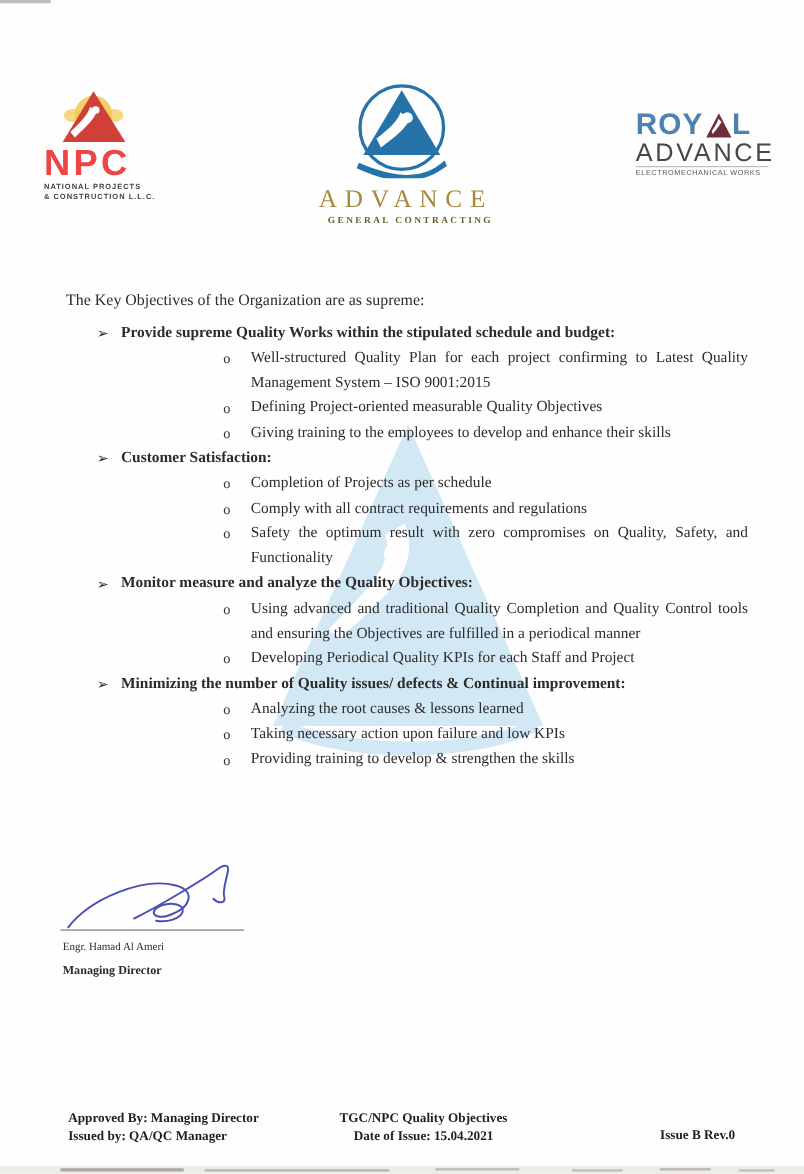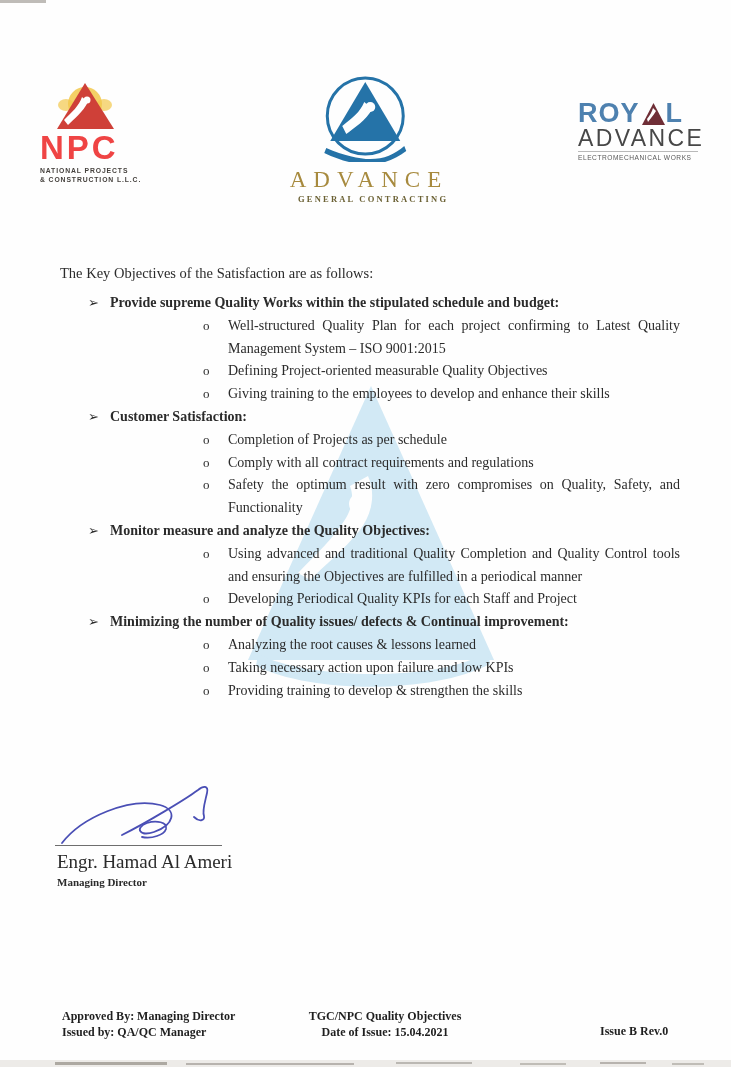--- a/index.html
+++ b/index.html
@@ -71,21 +71,21 @@
   .section-heading{display:flex;font-weight:bold;}
   .arrow-bullet{width:22px;flex:0 0 22px;font-weight:normal;font-size:13px;}
   .sub-item{display:flex;margin-left:115px;}
   .circle-bullet{width:25px;flex:0 0 25px;font-size:13px;}
   .sub-text{width:452px;text-align:justify;}
 
   
   .sig-block{position:absolute;left:52px;top:783px;z-index:1;}
   .sig-ink{position:absolute;left:2px;top:0;}
   .sig-line{position:absolute;left:3px;top:62px;width:167px;border-top:1.6px solid #6e6e6e;}
-  .sig-name{position:absolute;left:5px;top:68px;width:260px;font-size:19px;line-height:21px;}
+  .sig-name{position:absolute;left:5px;top:68px;width:260px;font-size:10px;line-height:21px;}
   .sig-role{position:absolute;left:5px;top:89px;width:260px;font-size:11px;font-weight:bold;line-height:21px;}
 
   
   .footer{position:absolute;left:0;top:1007px;width:731px;z-index:1;
     font-size:12px;font-weight:bold;line-height:15.5px;color:#1f1f1f;}
   .footer-left{position:absolute;left:62px;top:2px;}
   .footer-center{position:absolute;left:247px;top:2px;width:276px;text-align:center;}
   .footer-right{position:absolute;left:600px;top:17px;}
 </style>
 </head>
@@ -145,21 +145,21 @@
         <path d="M6,17 C9,13 11,10 12,6 L15,9 C12,14 9,17 7,20 Z" fill="#fefefe"></path>
       </svg>
       <span>L</span>
     </div>
     <div class="royal-line2">ADVANCE</div>
     <div class="royal-line3">ELECTROMECHANICAL WORKS</div>
   </div>
 
   <div class="doc-content">
 
-    <p class="intro">The Key Objectives of the Satisfaction are as follows:</p>
+    <p class="intro">The Key Objectives of the Organization are as supreme:</p>
 
     <div class="obj-list">
 
       <div class="section-heading">
         <span class="arrow-bullet">➢</span>
         <span>Provide supreme Quality Works within the stipulated schedule and budget:</span>
       </div>
       <div class="sub-item">
         <span class="circle-bullet">o</span>
         <span class="sub-text">Well-structured Quality Plan for each project confirming to Latest Quality Management System – ISO 9001:2015</span>

